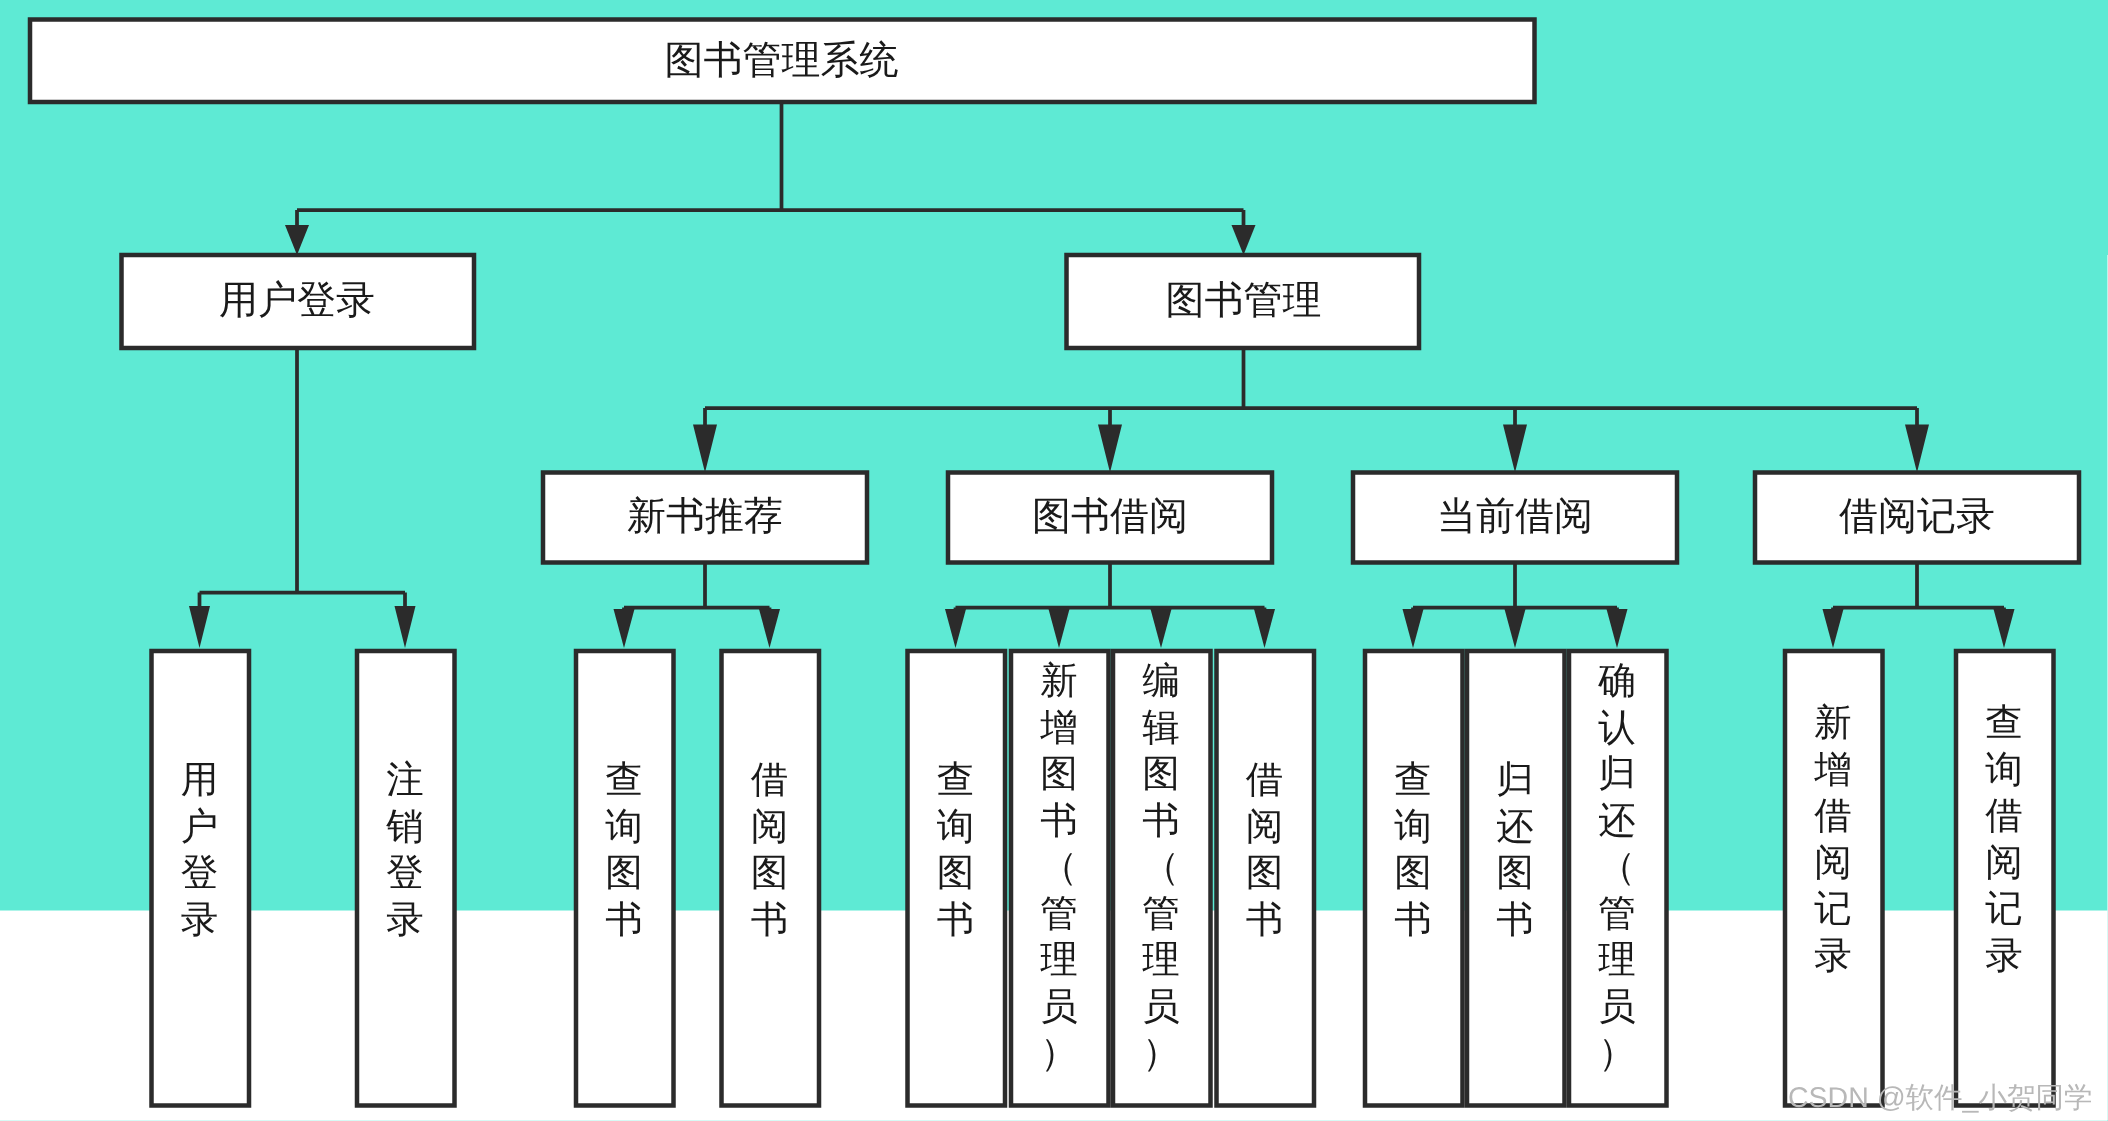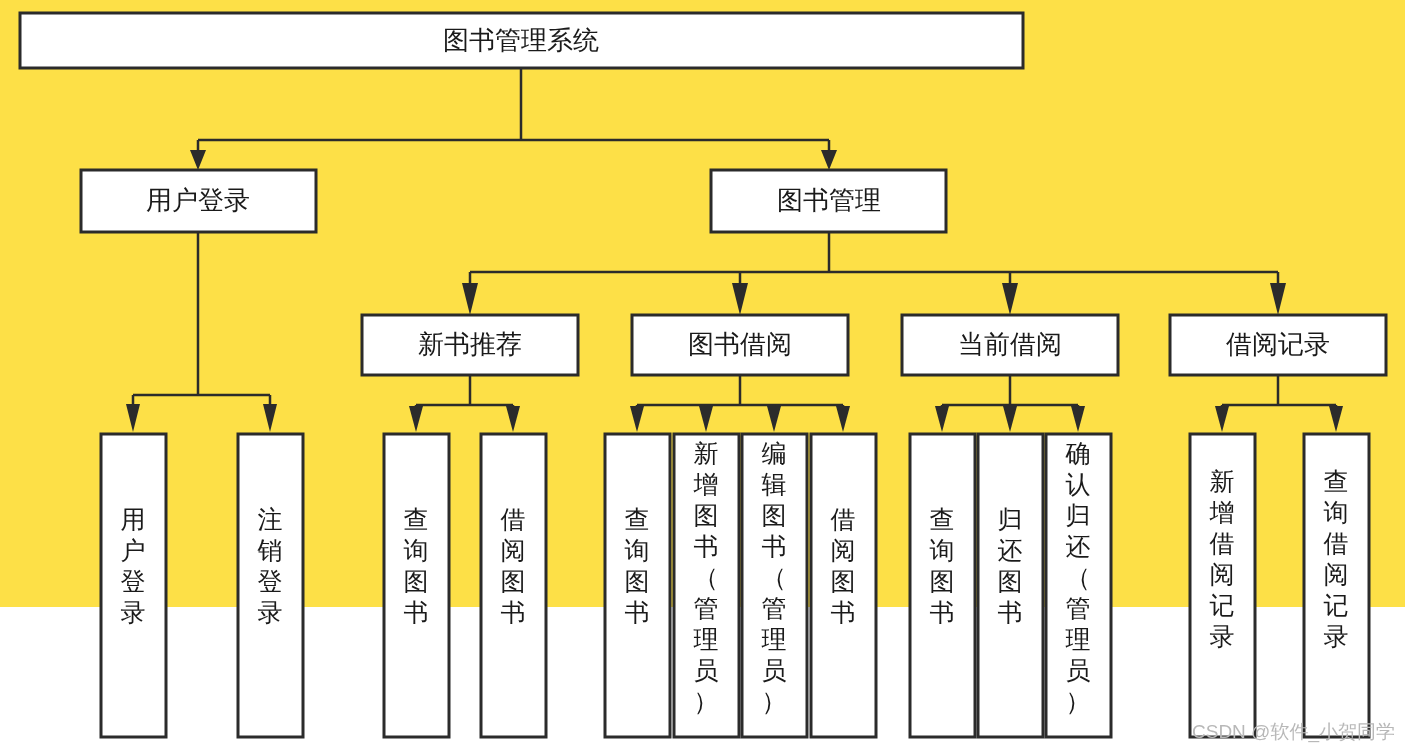--- a/index.html
+++ b/index.html
@@ -10,21 +10,21 @@
   body {
     width: 1405px;
     height: 747px;
     overflow: hidden;
     font-family: "Liberation Sans", "DejaVu Sans", sans-serif;
   }
   #diagram-root {
     position: relative;
     width: 1405px;
     height: 607px;
-    background: #fde047;
+    background: #5eead4;
   }
   svg#flowchart {
     display: block;
     width: 1405px;
     height: 747px;
   }
   .node-rect {
     fill: #ffffff;
     stroke: #2b2b2b;
     stroke-width: 3;

